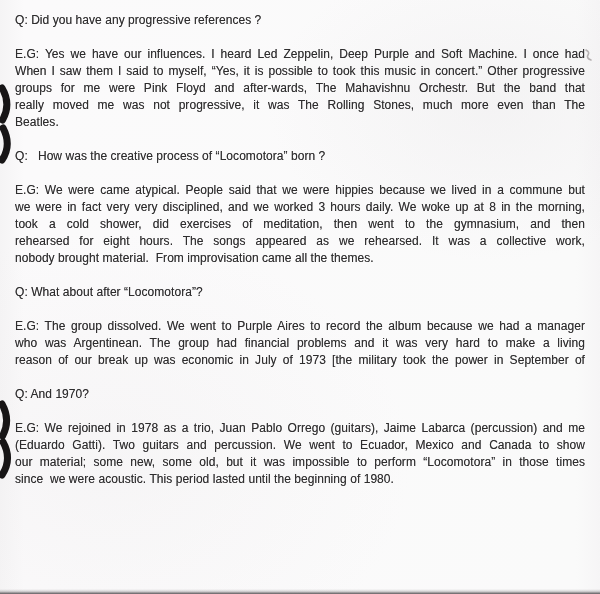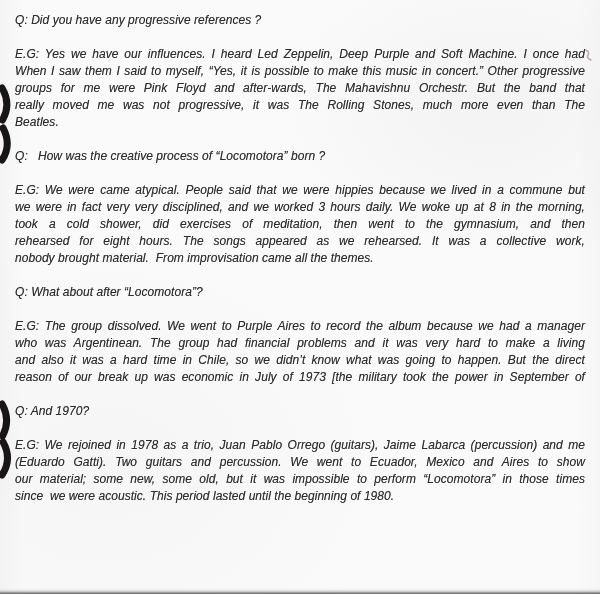--- a/index.html
+++ b/index.html
@@ -19,21 +19,20 @@
   .text-col {
     position: absolute;
     left: 15px;
     right: 15px;
     top: 12px;
     color: var(--ink, #2e2d2e);
     font-size: 12px;
     line-height: 17px;
     letter-spacing: 0.05px;
     text-shadow: 0 0 0.45px rgba(55,52,55,0.55);
-    font-style: italic;
   }
   p.para { margin: 0 0 17px 0; padding: 0; }
   .line { display: block; }
   .line.fill { text-align: justify; text-align-last: justify; }
   .line.last { text-align: left; text-align-last: left; }
   .artifacts {
     position: absolute;
     left: 0; top: 0;
     width: 600px; height: 594px;
     pointer-events: none;
@@ -54,50 +53,49 @@
 <body>
 
 <div class="page" style="--paper: #fbfafa; --ink: #2e2d2e;">
 
   <main class="text-col">
       <p class="para question">
         <span class="line last">Q: Did you have any progressive references ?</span>
       </p>
       <p class="para answer">
         <span class="line fill">E.G: Yes we have our influences. I heard Led Zeppelin, Deep Purple and Soft Machine. I once had</span>
-        <span class="line fill">When I saw them I said to myself, “Yes, it is possible to make this music in concert.” Other progressive</span>
+        <span class="line fill">When I saw them I said to myself, “Yes, it is possible to took this music in concert.” Other progressive</span>
         <span class="line fill">groups for me were Pink Floyd and after-wards, The Mahavishnu Orchestr. But the band that</span>
         <span class="line fill">really moved me was not progressive, it was The Rolling Stones, much more even than The</span>
         <span class="line last">Beatles.</span>
       </p>
       <p class="para question">
         <span class="line last">Q: &nbsp; How was the creative process of “Locomotora” born ?</span>
       </p>
       <p class="para answer">
         <span class="line fill">E.G: We were came atypical. People said that we were hippies because we lived in a commune but</span>
         <span class="line fill">we were in fact very very disciplined, and we worked 3 hours daily. We woke up at 8 in the morning,</span>
         <span class="line fill">took a cold shower, did exercises of meditation, then went to the gymnasium, and then</span>
         <span class="line fill">rehearsed for eight hours. The songs appeared as we rehearsed. It was a collective work,</span>
         <span class="line last">nobody brought material. &nbsp;From improvisation came all the themes.</span>
       </p>
       <p class="para question">
         <span class="line last">Q: What about after “Locomotora”?</span>
       </p>
       <p class="para answer">
         <span class="line fill">E.G: The group dissolved. We went to Purple Aires to record the album because we had a manager</span>
         <span class="line fill">who was Argentinean. The group had financial problems and it was very hard to make a living</span>
-        <span class="line fill">and also it was a hard time in Chile, so we didn’t know what was going to happen. But the direct</span>
         <span class="line fill">reason of our break up was economic in July of 1973 [the military took the power in September of</span>
       </p>
       <p class="para question">
         <span class="line last">Q: And 1970?</span>
       </p>
       <p class="para answer">
         <span class="line fill">E.G: We rejoined in 1978 as a trio, Juan Pablo Orrego (guitars), Jaime Labarca (percussion) and me</span>
-        <span class="line fill">(Eduardo Gatti). Two guitars and percussion. We went to Ecuador, Mexico and Aires to show</span>
+        <span class="line fill">(Eduardo Gatti). Two guitars and percussion. We went to Ecuador, Mexico and Canada to show</span>
         <span class="line fill">our material; some new, some old, but it was impossible to perform “Locomotora” in those times</span>
         <span class="line last">since &nbsp;we were acoustic. This period lasted until the beginning of 1980.</span>
       </p>
     </main>
 
   <svg class="artifacts" viewBox="0 0 600 594" xmlns="http://www.w3.org/2000/svg">
     <g>
       <path d="M2,88 Q11.5,104 2.5,120" fill="none" stroke-width="7" stroke-linecap="round" stroke="#171516"></path>
       <path d="M3,128 Q12,145 2,160" fill="none" stroke-width="7" stroke-linecap="round" stroke="#171516"></path>
       <path d="M2,404 Q11,420 2.5,436" fill="none" stroke-width="7" stroke-linecap="round" stroke="#171516"></path>

